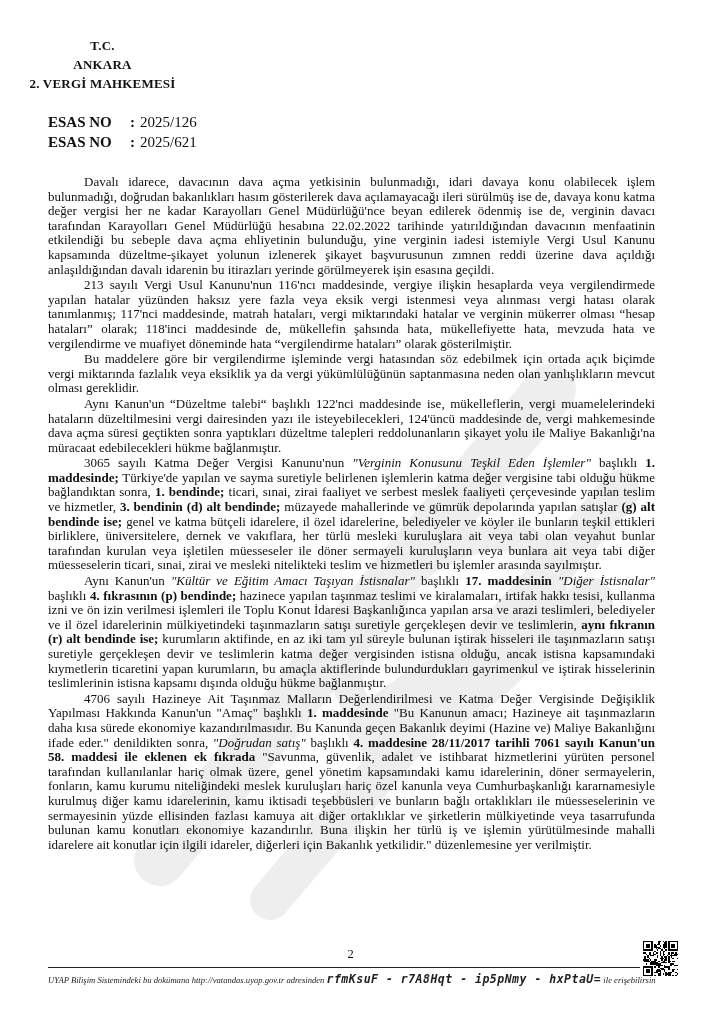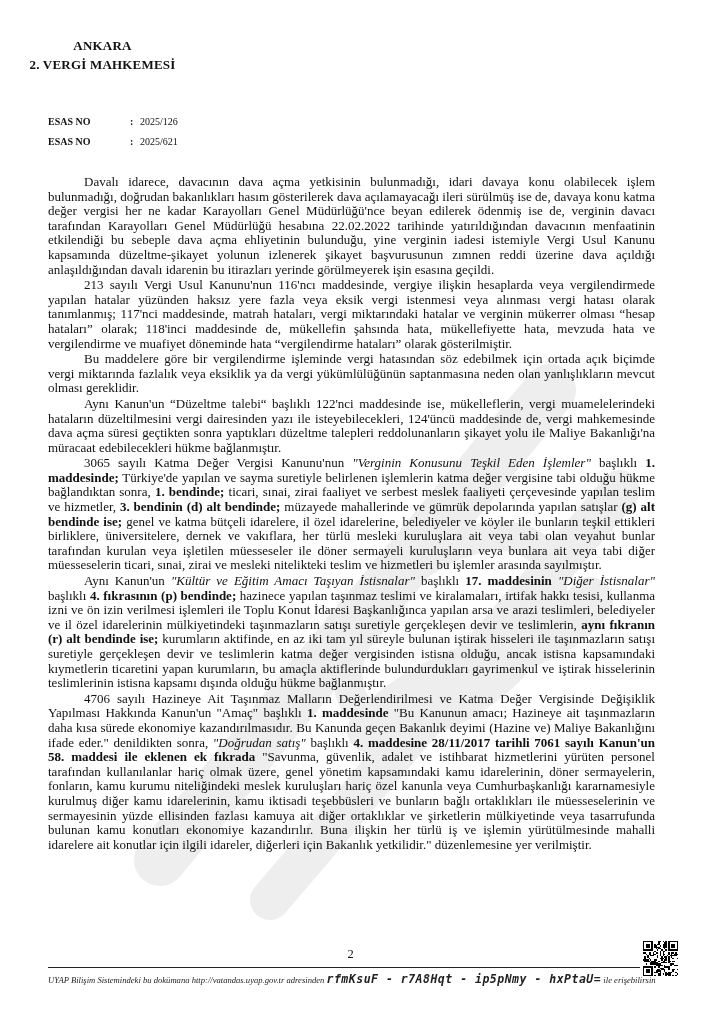--- a/index.html
+++ b/index.html
@@ -18,21 +18,21 @@
   }
   
   .court-header{
     position:absolute;left:10px;top:36px;width:185px;
     text-align:center;font-weight:bold;font-size:13px;line-height:19px;
     letter-spacing:.2px;z-index:2;
   }
   
   .case-numbers{
     position:absolute;left:48px;top:112px;z-index:2;
-    font-size:10px;line-height:20px;
+    font-size:15px;line-height:20px;
   }
   .case-row .lbl{display:inline-block;width:82px;font-weight:bold;}
   .case-row .col{display:inline-block;width:10px;font-weight:bold;}
   .case-row .val{font-weight:normal;}
   
   .body-text{
     position:absolute;left:48px;top:175px;width:607px;z-index:1;
     font-size:13px;line-height:14.6px;text-align:justify;
   }
   .body-text p{margin:0 0 1px 0;text-indent:36px;}
@@ -67,20 +67,21 @@
       <g stroke="#9a9a9a" fill="none" stroke-linecap="round">
         <path d="M40 560 L430 90" stroke-width="52"></path>
         <path d="M150 600 L500 190" stroke-width="40"></path>
         <path d="M250 430 C330 350 430 360 470 300" stroke-width="46"></path>
         <ellipse cx="330" cy="330" rx="120" ry="70" stroke-width="30" transform="rotate(-40 330 330)"></ellipse>
       </g>
     </svg>
   </div>
 
   <div class="court-header">
+    <div>T.C.</div>
     <div>ANKARA</div>
     <div>2. VERGİ MAHKEMESİ</div>
   </div>
 
   <div class="case-numbers">
     <div class="case-row">
       <span class="lbl">ESAS NO</span><span class="col">:</span><span class="val">2025/126</span>
     </div>
     <div class="case-row">
       <span class="lbl">ESAS NO</span><span class="col">:</span><span class="val">2025/621</span>

